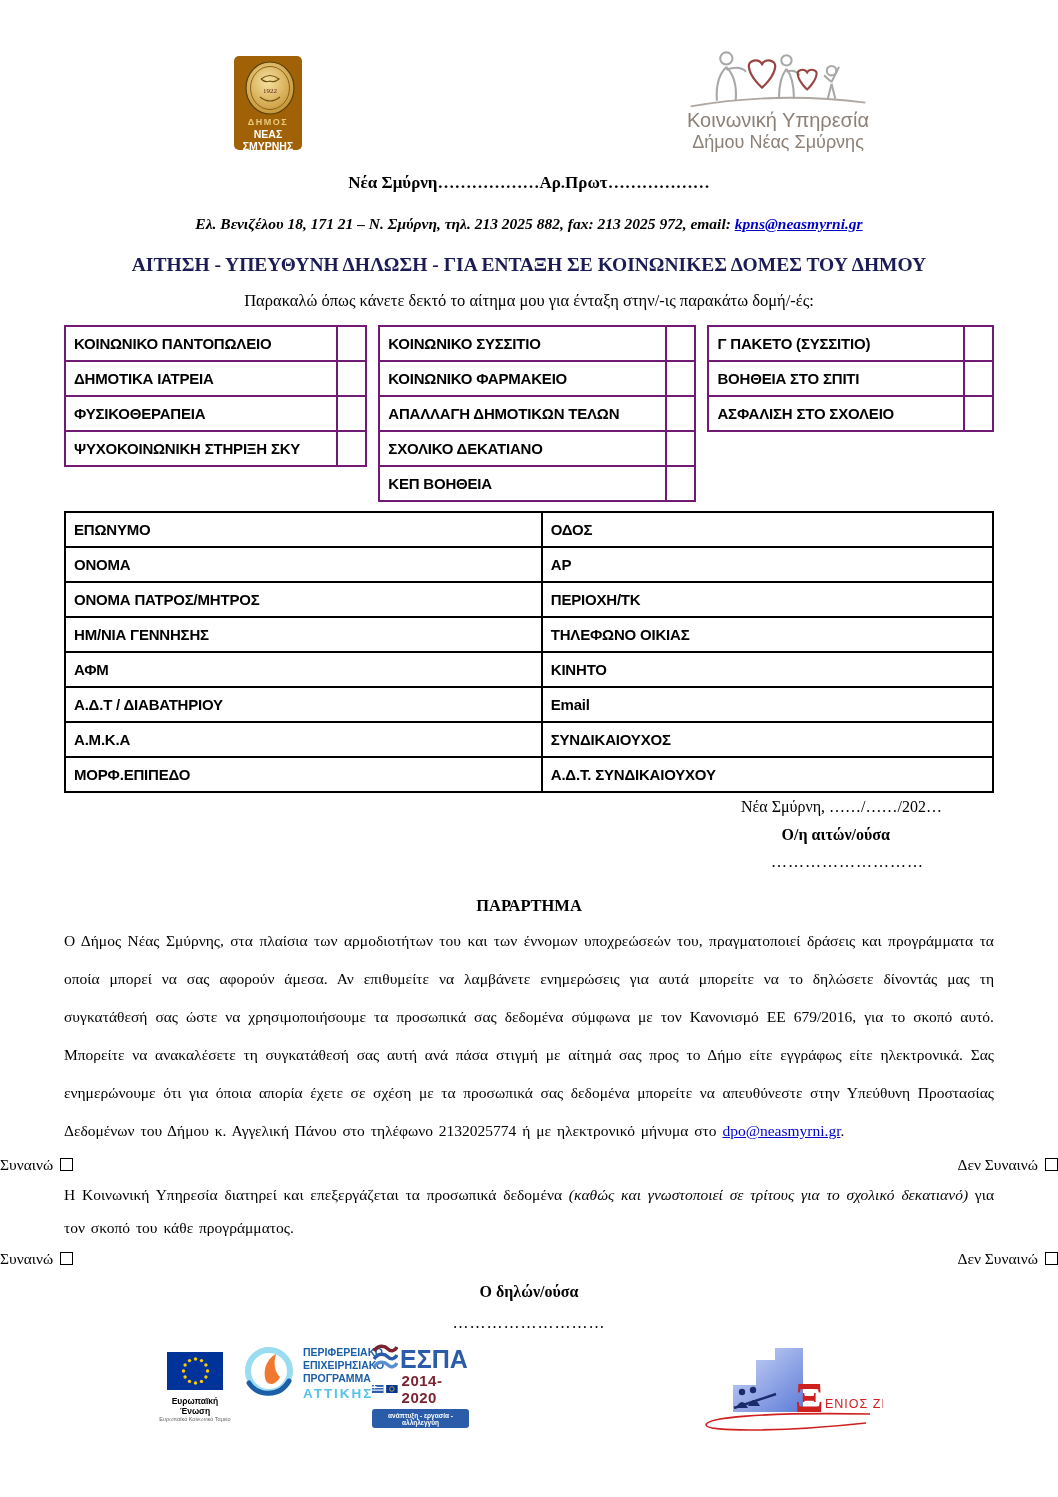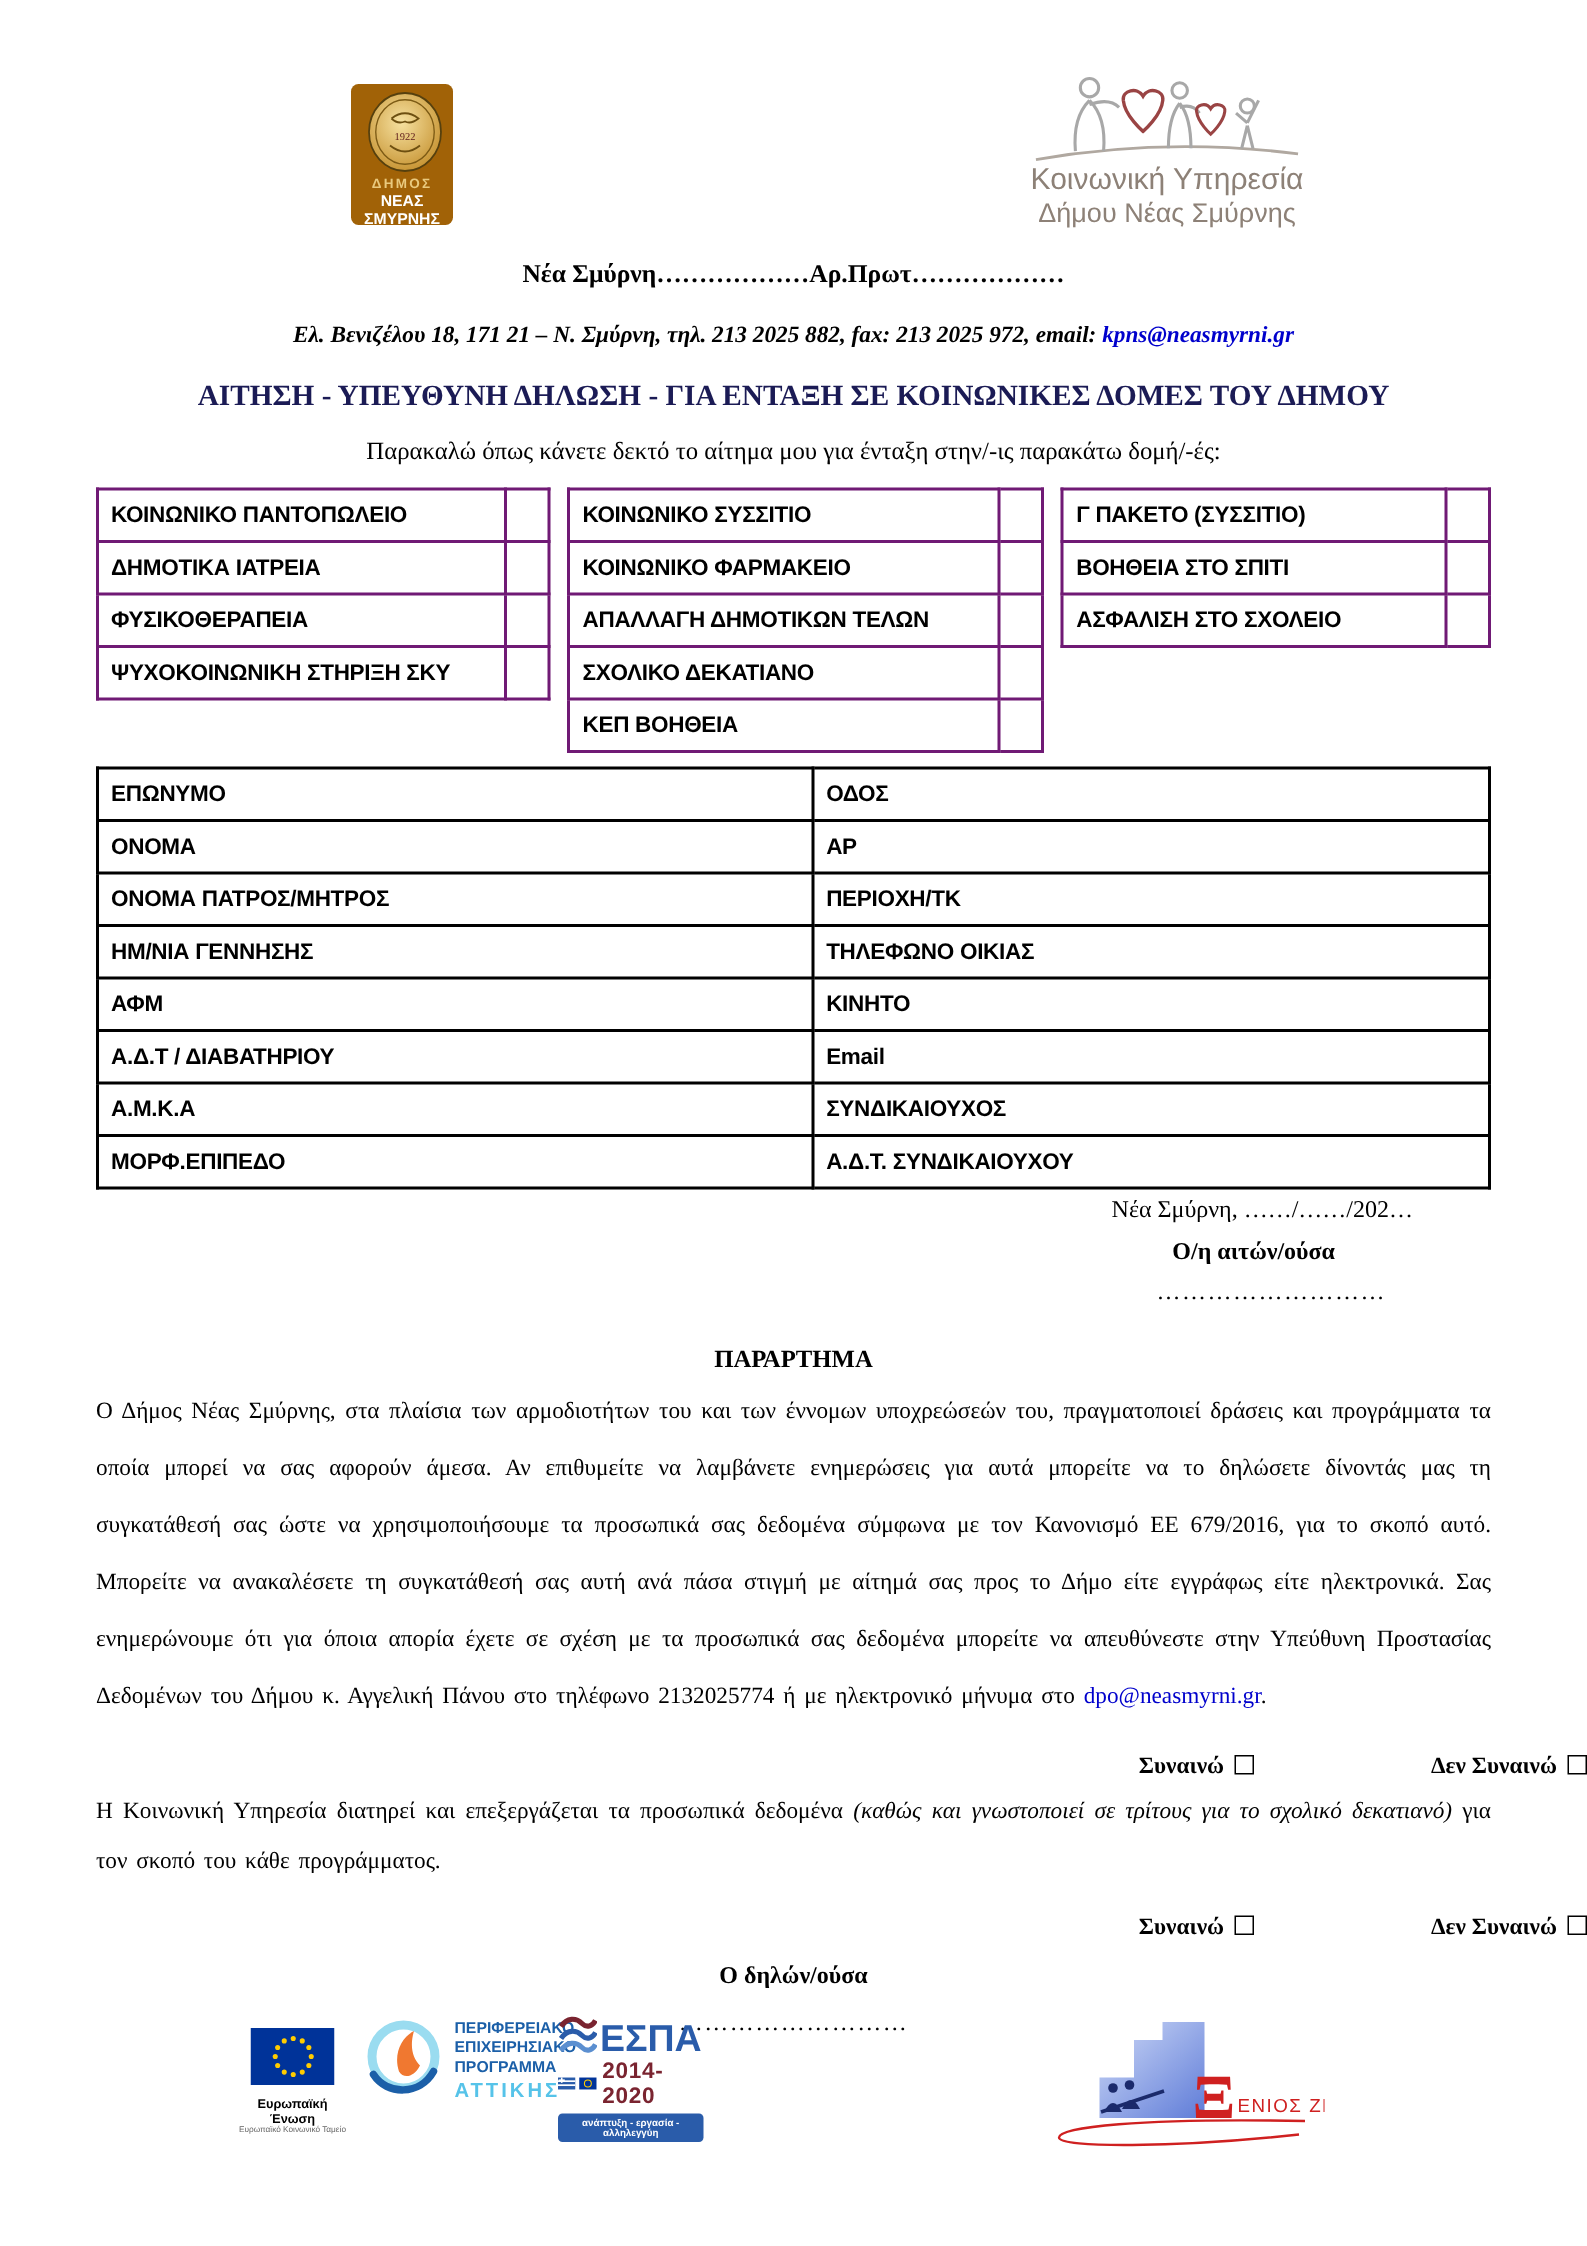--- a/index.html
+++ b/index.html
@@ -20,21 +20,21 @@
   .muni .t2 { color:#ffffff; font:700 10.5px "Liberation Sans",sans-serif; margin-top:1px; }
 
   .social { position:absolute; left:676px; top:50px; width:204px; text-align:center; }
   .social svg { display:block; margin:0 auto; }
   .social .s1 { font:400 20px "Liberation Sans",sans-serif; color:#8d8177; margin-top:-3px; }
   .social .s2 { font:400 18px "Liberation Sans",sans-serif; color:#8d8177; }
 
   
   .protocol { text-align:center; font-weight:700; font-size:17px; padding-top:10px; }
   .address  { text-align:center; font-weight:700; font-style:italic; font-size:15.5px; margin-top:22px; }
-  .lnk { color:#0000cc; cursor:pointer; }
+  .lnk { color:#0000cc; text-decoration:underline; cursor:pointer; }
   .doc-title { text-align:center; font-weight:700; font-size:19.5px; color:#1b1b55; margin-top:21px; }
   .intro { text-align:center; font-size:16.5px; margin-top:15px;font-family:Liberation Serif, serif; }
 
   
   .svc-row { display:flex; gap:11px; margin:14px 0 0 64px; width:930px; align-items:flex-start; }
   table { border-collapse:collapse; }
   .svc td {
     border:2px solid #701a75; height:33px; vertical-align:middle;
     font:700 15px "Liberation Sans",sans-serif; letter-spacing:-0.2px; padding:0 0 0 8px;
   }
@@ -57,21 +57,21 @@
   .sig-top .who  { text-align:right; padding-right:104px; font-weight:700; font-size:16px; margin-top:10px; }
   .sig-top .dots { text-align:right; padding-right:70px; font-size:16px; margin-top:9px; letter-spacing:1px; }
 
   
   .apx-title { text-align:center; font-weight:700; font-size:16.5px; margin-top:25px; }
   .apx-p {
     margin:6px 64px 0; width:930px; text-align:justify;
     font-size:15.5px; line-height:38px; word-spacing:2px;
   }
   .apx-p2 { margin:4px 64px 0; width:930px; text-align:justify; font-size:15.5px; line-height:33px; word-spacing:2px; }
-  .consent { display:flex; justify-content:flex-end; gap:118px; font-weight:700; font-size:15.5px; margin-top:19px; }
+  .consent { display:flex; justify-content:space-between; gap:118px; font-weight:400; font-size:15.5px; margin-top:6px; }
   .cbox {
     display:inline-block; width:11px; height:11px; border:1.5px solid #000;
     margin-left:7px; vertical-align:-1px; background:#fff; cursor:pointer;
   }
   .declarant { text-align:center; font-weight:700; font-size:16px; margin-top:15px; }
   .sig-dots2 { text-align:center; font-size:16px; margin-top:13px; letter-spacing:1px; }
 
   
   .footer { position:absolute; left:0; top:1336px; width:1058px; height:130px; }
   .eu { position:absolute; left:157px; top:16px; width:76px; text-align:center; }

